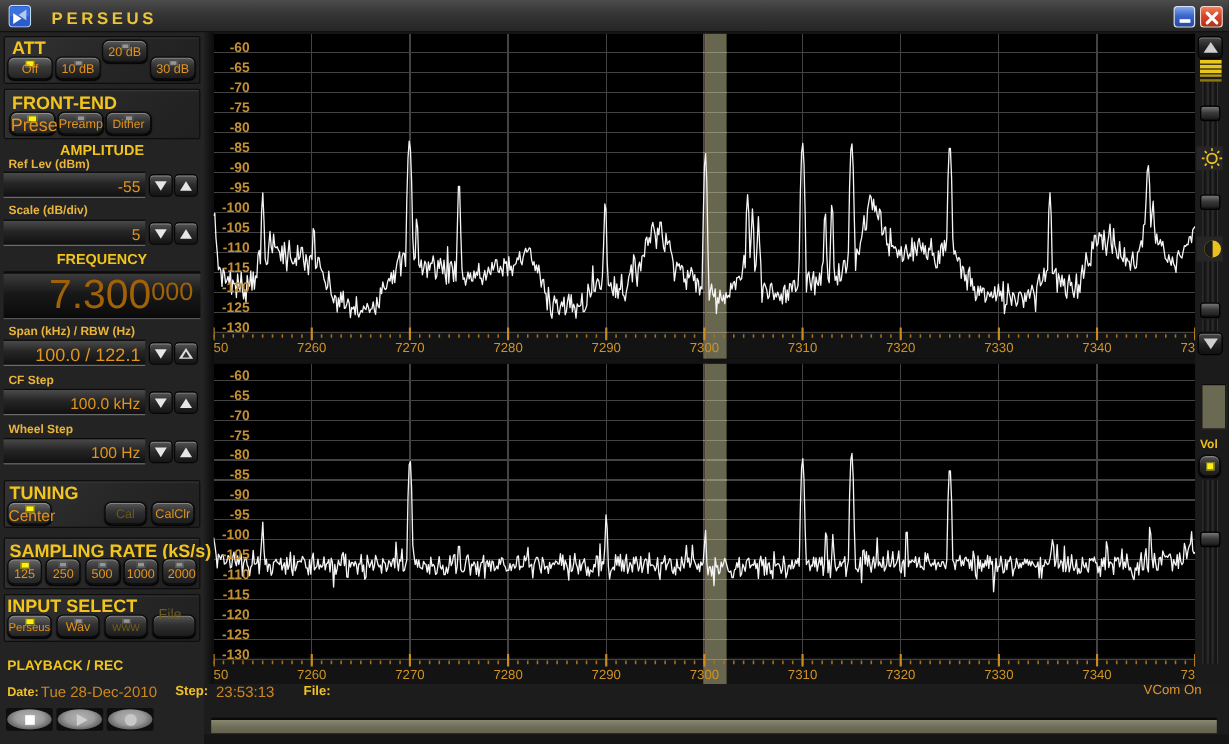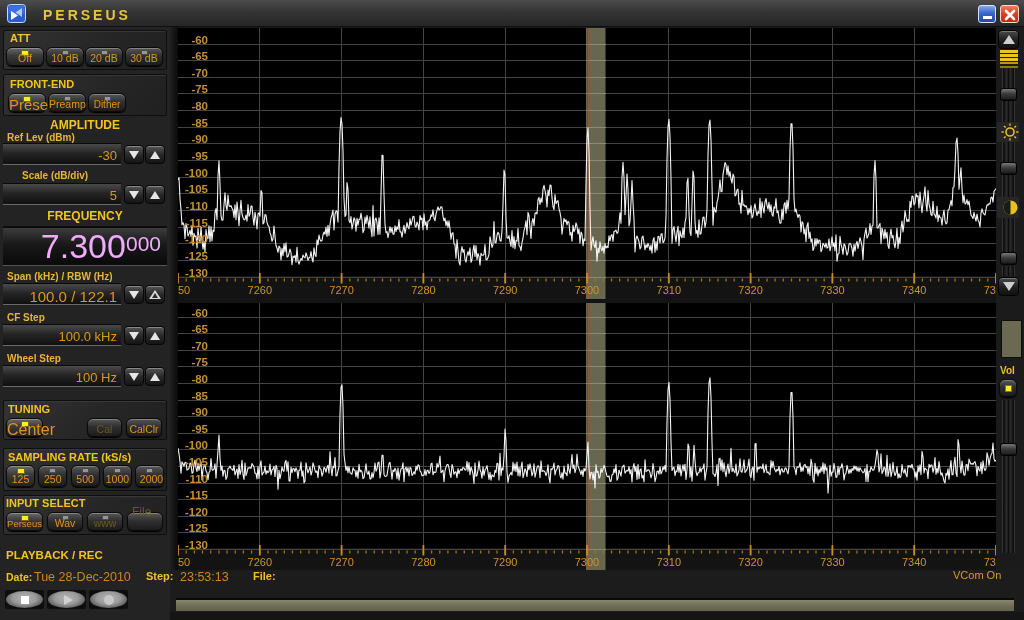--- a/index.html
+++ b/index.html
@@ -1,17 +1,17 @@
 <!DOCTYPE html>
 <html><head><meta charset="utf-8"><style>
 *{margin:0;padding:0;box-sizing:border-box}
 body{width:1024px;height:620px;position:relative;overflow:hidden;background:#1a1a1a;font-family:"Liberation Sans",sans-serif}
 .btn{position:absolute;border-radius:6px;background:linear-gradient(180deg,#575757,#303030 45%,#1c1c1c);
  border:1px solid #0a0a0a;box-shadow:inset 0 1px 0 rgba(255,255,255,0.28),0 1px 1px #000}
-.hdr{position:absolute;font-size:11px;font-weight:bold;color:#f2c41e;white-space:nowrap}
+.hdr{position:absolute;font-size:15px;font-weight:bold;color:#f2c41e;white-space:nowrap}
 .chdr{position:absolute;text-align:center;font-size:12px;font-weight:bold;color:#f2c41e}
 .slbl{position:absolute;font-size:10px;font-weight:bold;color:#e8b43c;white-space:nowrap}
 .grp{position:absolute;background:linear-gradient(135deg,#333 0%,#262626 55%,#202020 100%);border:1px solid #0e0e0e;
  box-shadow:inset 0 1px 0 #383838,inset 1px 0 0 #323232;border-radius:2px}
 .inp{position:absolute;background:linear-gradient(180deg,#4a4a4a,#252525 45%,#101010);border-bottom:1px solid #6a6a6a;border-top:1px solid #0a0a0a}
 .spin{position:absolute;width:20px;height:19px;border-radius:4px;background:linear-gradient(180deg,#555,#2a2a2a 50%,#141414);
  border:1px solid #060606;box-shadow:inset 0 1px 0 #888;display:flex;align-items:center;justify-content:center}
 .dlbl{position:absolute;font-size:11px;font-weight:bold;color:#f0c02a}
 .dval{position:absolute;font-size:12.5px;color:#cc8822}
 </style></head><body>
@@ -37,21 +37,21 @@
 <div class="grp" style="left:3px;top:30px;width:164px;height:40px"></div>
 <div class="hdr" style="left:10px;top:32px">ATT</div>
 <div class="btn" style="left:6px;top:47px;width:38px;height:19px;background:linear-gradient(180deg,#686868,#3a3a3a 45%,#242424);">
     <div style="position:absolute;left:50%;top:2px;margin-left:-4px;width:8px;height:6px;background:#ffee18;border:1px solid #6a6a18"></div>
     <div style="position:absolute;left:0;right:0;bottom:1px;line-height:11px;text-align:center;font-size:10.5px;color:#e2921e">Off</div>
   </div>
 <div class="btn" style="left:46px;top:47px;width:38px;height:19px;">
     <div style="position:absolute;left:50%;top:2px;margin-left:-3.5px;width:7px;height:5px;background:#969696;border:1px solid #4a4a4a"></div>
     <div style="position:absolute;left:0;right:0;bottom:1px;line-height:11px;text-align:center;font-size:10.5px;color:#e2921e">10 dB</div>
   </div>
-<div class="btn" style="left:85px;top:47px;width:38px;height:19px;">
+<div class="btn" style="left:85px;top:33px;width:38px;height:19px;">
     <div style="position:absolute;left:50%;top:2px;margin-left:-3.5px;width:7px;height:5px;background:#969696;border:1px solid #4a4a4a"></div>
     <div style="position:absolute;left:0;right:0;bottom:1px;line-height:11px;text-align:center;font-size:10.5px;color:#e2921e">20 dB</div>
   </div>
 <div class="btn" style="left:125px;top:47px;width:38px;height:19px;">
     <div style="position:absolute;left:50%;top:2px;margin-left:-3.5px;width:7px;height:5px;background:#969696;border:1px solid #4a4a4a"></div>
     <div style="position:absolute;left:0;right:0;bottom:1px;line-height:11px;text-align:center;font-size:10.5px;color:#e2921e">30 dB</div>
   </div>
 <div class="grp" style="left:3px;top:74px;width:164px;height:42px"></div>
 <div class="hdr" style="left:10px;top:78px">FRONT-END</div>
 <div class="btn" style="left:8px;top:93px;width:38px;height:19px;background:linear-gradient(180deg,#686868,#3a3a3a 45%,#242424);">
@@ -62,41 +62,41 @@
     <div style="position:absolute;left:50%;top:2px;margin-left:-3.5px;width:7px;height:5px;background:#969696;border:1px solid #4a4a4a"></div>
     <div style="position:absolute;left:0;right:0;bottom:1px;line-height:11px;text-align:center;font-size:10.5px;color:#e2921e">Preamp</div>
   </div>
 <div class="btn" style="left:88px;top:93px;width:38px;height:19px;">
     <div style="position:absolute;left:50%;top:2px;margin-left:-3.5px;width:7px;height:5px;background:#969696;border:1px solid #4a4a4a"></div>
     <div style="position:absolute;left:0;right:0;bottom:1px;line-height:11px;text-align:center;font-size:10px;color:#e2921e">Dither</div>
   </div>
 <div class="chdr" style="left:0;top:118px;width:170px">AMPLITUDE</div>
 <div class="slbl" style="left:7px;top:132px">Ref Lev (dBm)</div>
 <div class="inp" style="left:3px;top:143px;width:118px;height:22px">
-    <div style="position:absolute;right:4px;top:4px;font-size:13px;color:#e0951e">-30</div>
+    <div style="position:absolute;right:4px;top:4px;font-size:13px;color:#e0951e">-55</div>
   </div>
 <div class="spin" style="left:124px;top:145px">
     <div style="width:0;height:0;border-left:5.5px solid transparent;border-right:5.5px solid transparent;border-top:8px solid #e6e6e6"></div>
   </div>
 <div class="spin" style="left:145px;top:145px">
     <div style="width:0;height:0;border-left:5.5px solid transparent;border-right:5.5px solid transparent;border-bottom:8px solid #e6e6e6"></div>
   </div>
-<div class="slbl" style="left:22px;top:170px">Scale (dB/div)</div>
+<div class="slbl" style="left:7px;top:170px">Scale (dB/div)</div>
 <div class="inp" style="left:3px;top:183px;width:118px;height:22px">
     <div style="position:absolute;right:4px;top:4px;font-size:13px;color:#e0951e">5</div>
   </div>
 <div class="spin" style="left:124px;top:185px">
     <div style="width:0;height:0;border-left:5.5px solid transparent;border-right:5.5px solid transparent;border-top:8px solid #e6e6e6"></div>
   </div>
 <div class="spin" style="left:145px;top:185px">
     <div style="width:0;height:0;border-left:5.5px solid transparent;border-right:5.5px solid transparent;border-bottom:8px solid #e6e6e6"></div>
   </div>
 <div class="chdr" style="left:0;top:209px;width:170px">FREQUENCY</div>
 <div style="position:absolute;left:3px;top:226px;width:164px;height:40px;background:linear-gradient(180deg,#3c3c3c,#181818 45%,#0a0a0a);border-top:2px solid #0c0c0c;border-bottom:1px solid #555"></div>
-<div style="position:absolute;left:3px;top:226px;width:158px;height:32px;text-align:right;color:#f0abfc"><span style="font-size:34px;line-height:40px">7.300</span><span style="font-size:21px;line-height:30px;vertical-align:7px">000</span></div>
+<div style="position:absolute;left:3px;top:226px;width:158px;height:32px;text-align:right;color:#a16207"><span style="font-size:34px;line-height:40px">7.300</span><span style="font-size:21px;line-height:30px;vertical-align:7px">000</span></div>
 <div class="slbl" style="left:7px;top:271px">Span (kHz) / RBW (Hz)</div>
 <div class="inp" style="left:3px;top:283px;width:118px;height:22px">
     <div style="position:absolute;right:4px;top:4px;font-size:15px;color:#e0951e">100.0 / 122.1</div>
   </div>
 <div class="spin" style="left:124px;top:285px">
     <div style="width:0;height:0;border-left:5.5px solid transparent;border-right:5.5px solid transparent;border-top:8px solid #e6e6e6"></div>
   </div>
 <div class="spin" style="left:145px;top:285px">
     <div style="position:relative;width:0;height:0;border-left:6px solid transparent;border-right:6px solid transparent;border-bottom:9px solid #dcdcdc">
       <div style="position:absolute;left:-3.5px;top:3px;width:0;height:0;border-left:3.5px solid transparent;border-right:3.5px solid transparent;border-bottom:5.5px solid #2c2c2c"></div>
@@ -119,21 +119,21 @@
 <div class="spin" style="left:124px;top:367px">
     <div style="width:0;height:0;border-left:5.5px solid transparent;border-right:5.5px solid transparent;border-top:8px solid #e6e6e6"></div>
   </div>
 <div class="spin" style="left:145px;top:367px">
     <div style="width:0;height:0;border-left:5.5px solid transparent;border-right:5.5px solid transparent;border-bottom:8px solid #e6e6e6"></div>
   </div>
 <div class="grp" style="left:3px;top:400px;width:164px;height:40px"></div>
 <div class="hdr" style="left:8px;top:403px">TUNING</div>
 <div class="btn" style="left:6px;top:418px;width:37px;height:19px;background:linear-gradient(180deg,#686868,#3a3a3a 45%,#242424);">
     <div style="position:absolute;left:50%;top:2px;margin-left:-4px;width:8px;height:6px;background:#ffee18;border:1px solid #6a6a18"></div>
-    <div style="position:absolute;left:0;right:0;bottom:1px;line-height:11px;text-align:center;font-size:16px;color:#e2921e">Center</div>
+    <div style="position:absolute;left:0;right:0;bottom:1px;line-height:11px;text-align:center;font-size:13px;color:#e2921e">Center</div>
   </div>
 <div class="btn" style="left:87px;top:418px;width:35px;height:19px;">
     <div style="position:absolute;left:0;right:0;bottom:1px;line-height:11px;text-align:center;font-size:10.5px;color:#6b5a1e">Cal</div>
   </div>
 <div class="btn" style="left:126px;top:418px;width:36px;height:19px;">
     <div style="position:absolute;left:0;right:0;bottom:1px;line-height:11px;text-align:center;font-size:10.5px;color:#e2921e">CalClr</div>
   </div>
 <div class="grp" style="left:3px;top:448px;width:164px;height:43px"></div>
 <div class="hdr" style="left:8px;top:451px">SAMPLING RATE (kS/s)</div>
 <div class="btn" style="left:6.0px;top:465px;width:29px;height:22px;background:linear-gradient(180deg,#686868,#3a3a3a 45%,#242424);">

